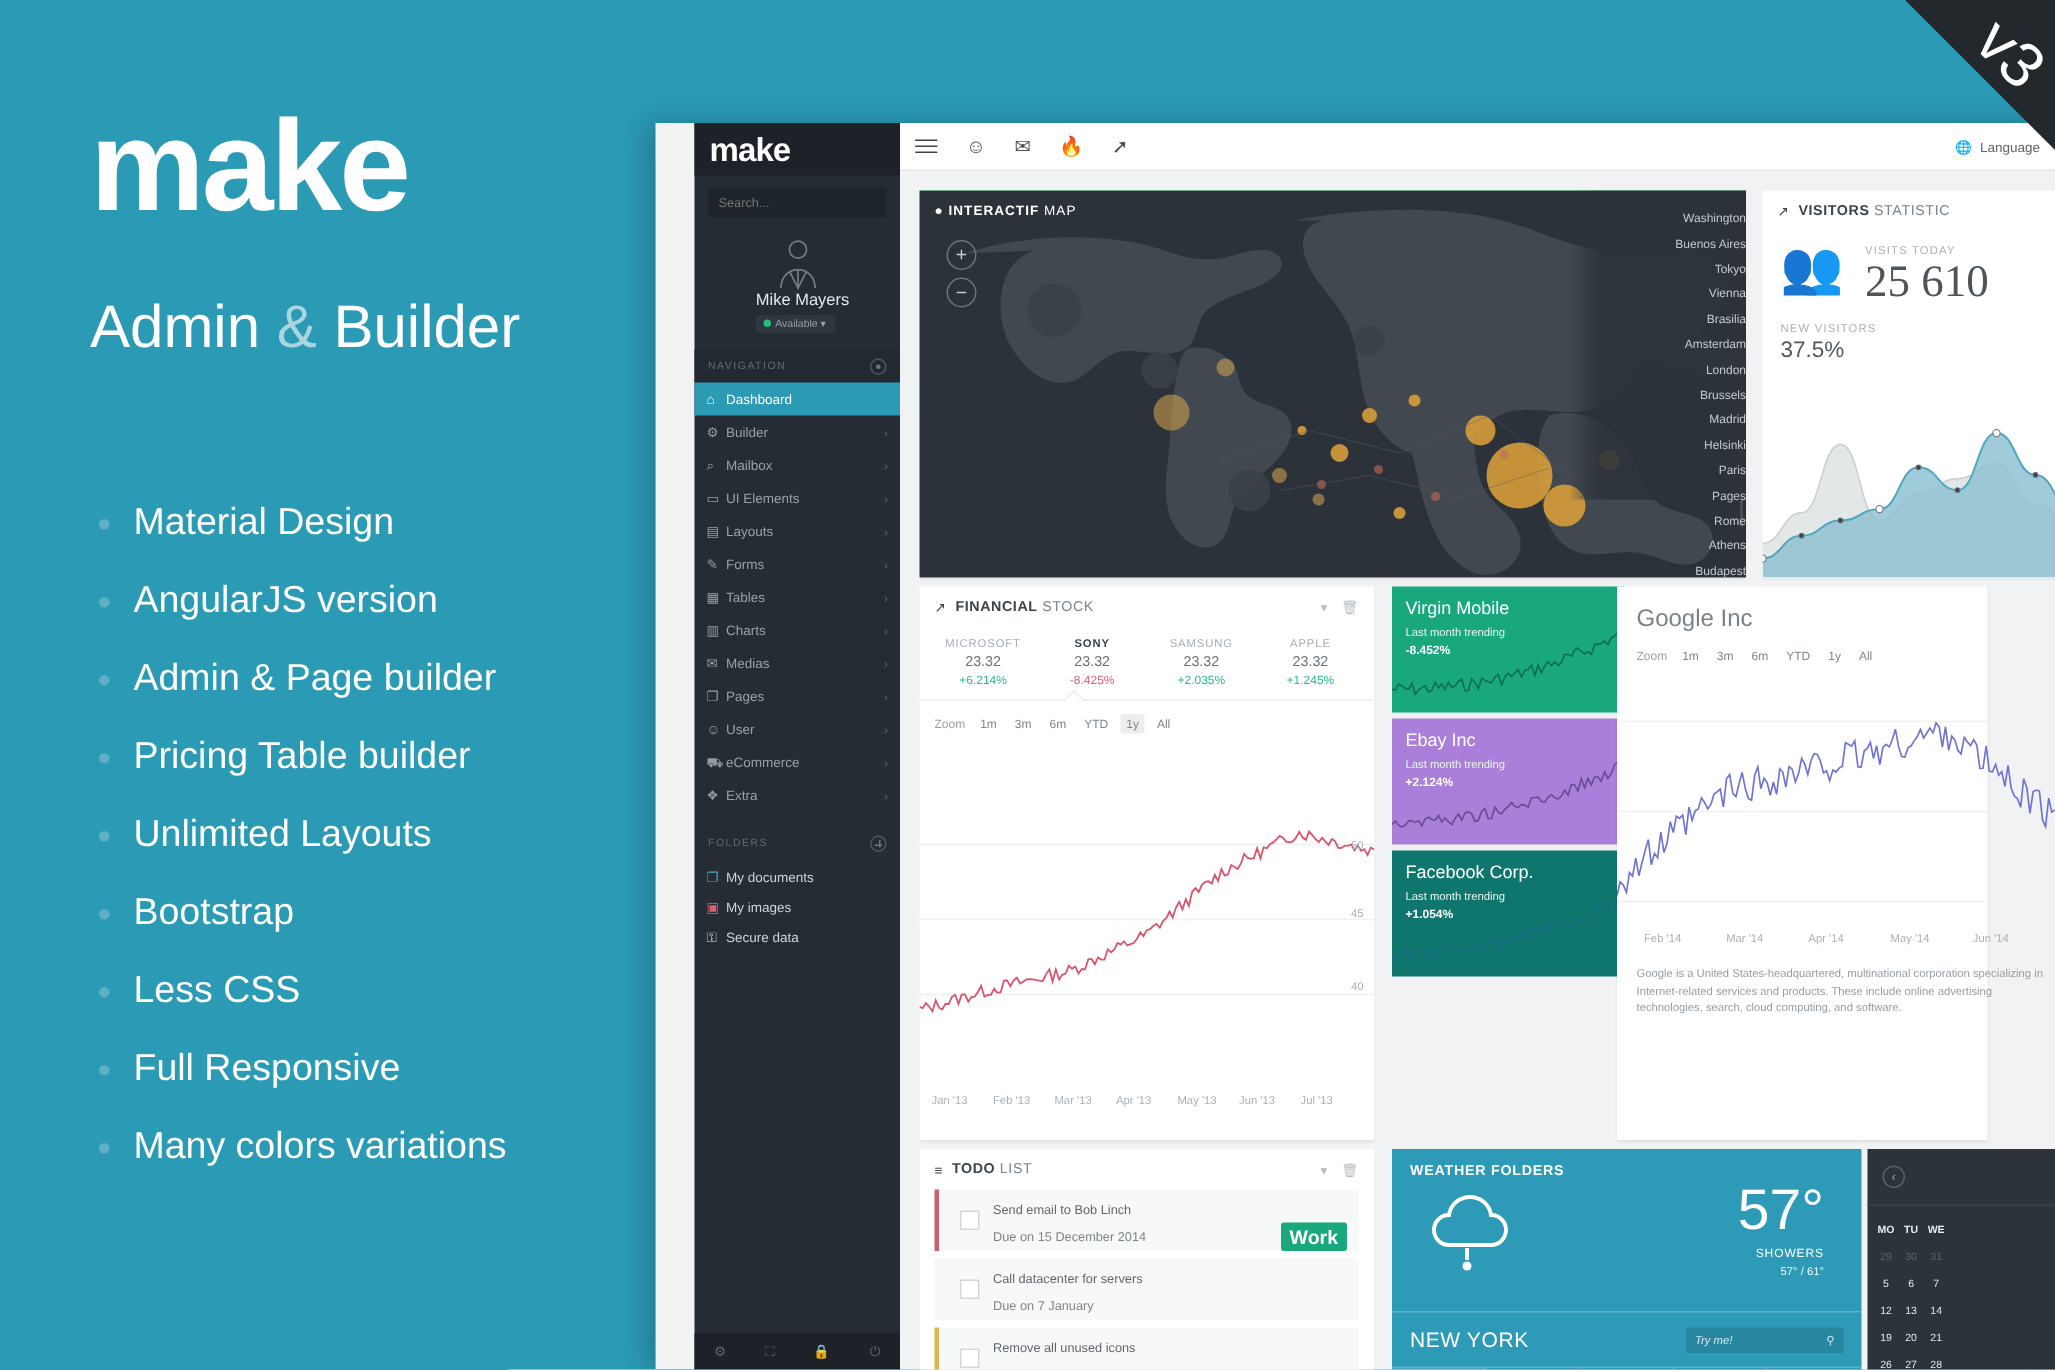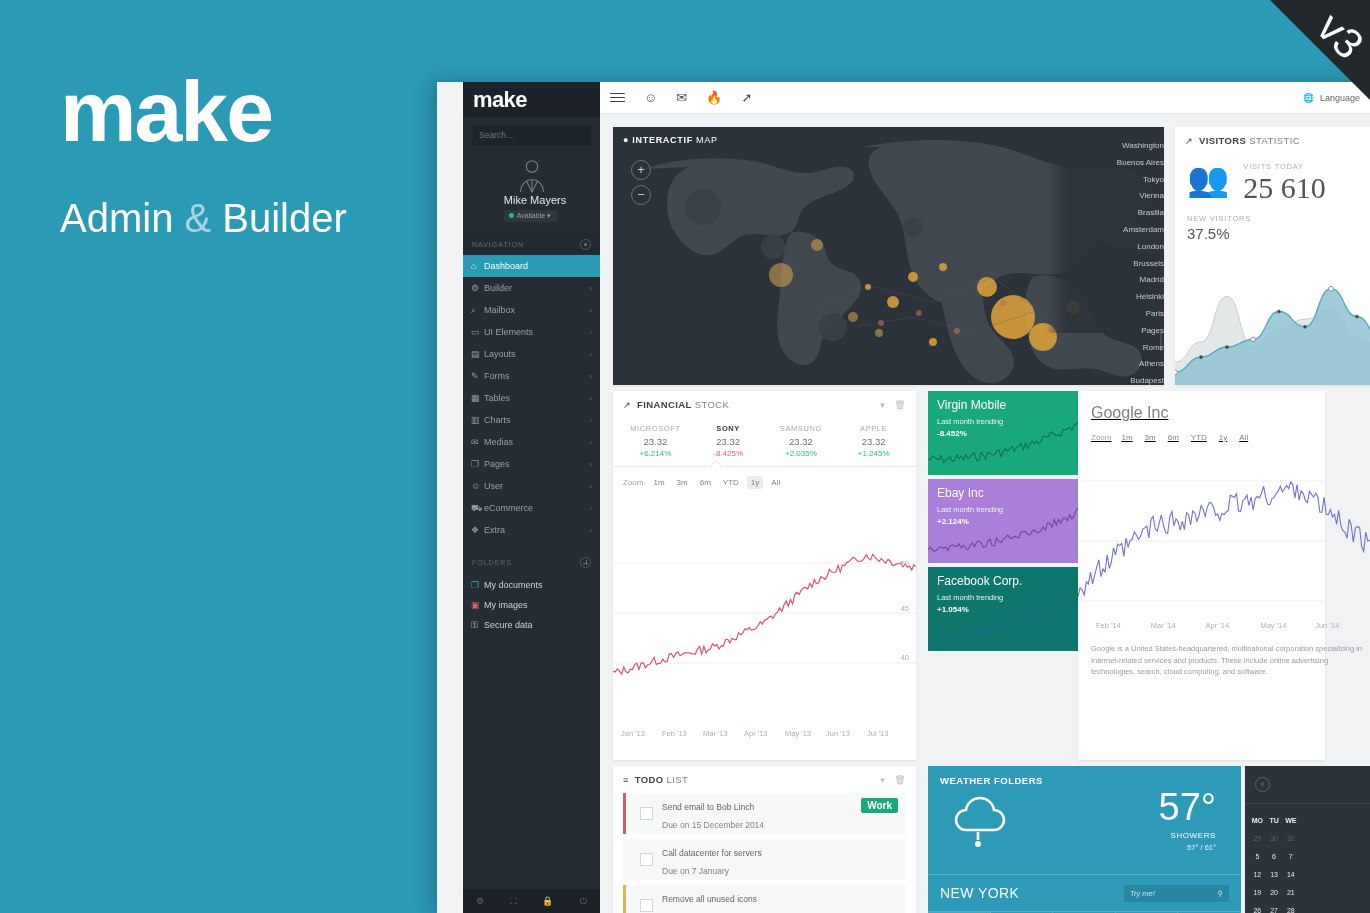--- a/index.html
+++ b/index.html
@@ -163,39 +163,39 @@
   .fin-ylab { position:absolute; right:7px; font-size:7.5px; color:#a9b0b5;margin-left:32px; }
   .fin-xlabs { position:absolute; left:0; bottom:22px; width:303px; display:flex; font-size:7.5px; color:#a9b0b5; padding:0 8px;}
   .fin-xlabs span { flex:1; }
   
   .ccard { position:absolute; width:155px; height:84px; overflow:hidden; }
   .cc-name { position:absolute; left:9px; top:7px; color:#fff; font-size:12px; font-weight:300; z-index:2;}
   .cc-sub { position:absolute; left:9px; top:26px; color:#e8f6f1; font-size:7.5px; z-index:2;}
   .cc-chg { position:absolute; left:9px; top:38px; color:#fff; font-size:8px; font-weight:700; z-index:2;}
   .cc-spark { position:absolute; left:0; bottom:0; width:155px; height:70px; }
   
-  .goog { position:absolute; left:478px; top:277px; width:247px; height:369px;text-decoration:underline; }
+  .goog { position:absolute; left:478px; top:277px; width:247px; height:369px; }
   .goog-title { font-size:16px; color:#7a8288; font-weight:300; padding:13px 0 0 13px; }
   .goog-chart { position:absolute; left:0; top:62px; width:292px; height:175px; }
   .goog-xlabs { position:absolute; left:0; top:230px; width:292px; display:flex; font-size:7.5px; color:#a9b0b5; padding-left:18px;}
   .goog-xlabs span { flex:1; }
   .goog-desc { position:absolute; left:13px; top:252px; width:280px; font-size:7.5px; color:#969da3; line-height:1.55; }
   
   .todo { position:absolute; left:13px; top:652px; width:303px; height:261px; }
   .todo-item {
     position:relative; display:flex; align-items:center; height:41px;
     background:#f7f8f8; margin:0 10px 5px 10px; padding-left:17px;
   }
   .todo-item .bar { position:absolute; left:0; top:0; width:3px; height:41px; }
   .todo-cb { width:13px; height:13px; border:1px solid #d3d7da; background:#fff; flex:0 0 13px;}
   .todo-txt { margin-left:9px; }
   .todo-t1 { font-size:8.5px; color:#5f666c; }
   .todo-t2 { font-size:8.5px; color:#7e858b; margin-top:3px;}
   .todo-badge {
-    position:absolute; right:8px; top:5px; font-size:10px; color:#fff;
+    position:absolute; right:8px; top:22px; font-size:13px; color:#fff;
     padding:2px 6px; border-radius:2px; font-weight:700;
   }
   
   .weather { position:absolute; left:328px; top:652px; width:313px; height:190px; background:#2d9bb8; color:#fff; overflow:hidden;}
   .w-title { padding:9px 0 0 12px; font-size:9.5px; font-weight:700; letter-spacing:.5px; }
   .w-main { position:relative; height:88px; }
   .w-icon { position:absolute; left:22px; top:10px; }
   .w-temp { position:absolute; right:25px; top:2px; font-size:38px; font-weight:300; line-height:1;}
   .w-cond { position:absolute; right:25px; top:45px; font-size:8px; letter-spacing:.6px;}
   .w-hl { position:absolute; right:25px; top:57px; font-size:7.5px; opacity:.92;}
@@ -225,20 +225,31 @@
   }
 </style>
 </head>
 <body>
 
 <section class="promo">
   <div class="promo-logo">make</div>
   <div class="promo-sub">
     <span>Admin </span><span class="amp">&amp;</span><span> Builder</span>
   </div>
+  <ul class="promo-list" id="promo-list">
+      <li>Material Design</li>
+      <li>AngularJS version</li>
+      <li>Admin &amp; Page builder</li>
+      <li>Pricing Table builder</li>
+      <li>Unlimited Layouts</li>
+      <li>Bootstrap</li>
+      <li>Less CSS</li>
+      <li>Full Responsive</li>
+      <li>Many colors variations</li>
+    </ul>
 </section>
 
 <div class="ribbon">
   <div class="ribbon-txt">v3</div>
 </div>
 
 <div class="shadowbar"></div>
 <div class="appwin"></div>
 
 <aside class="sidebar">

